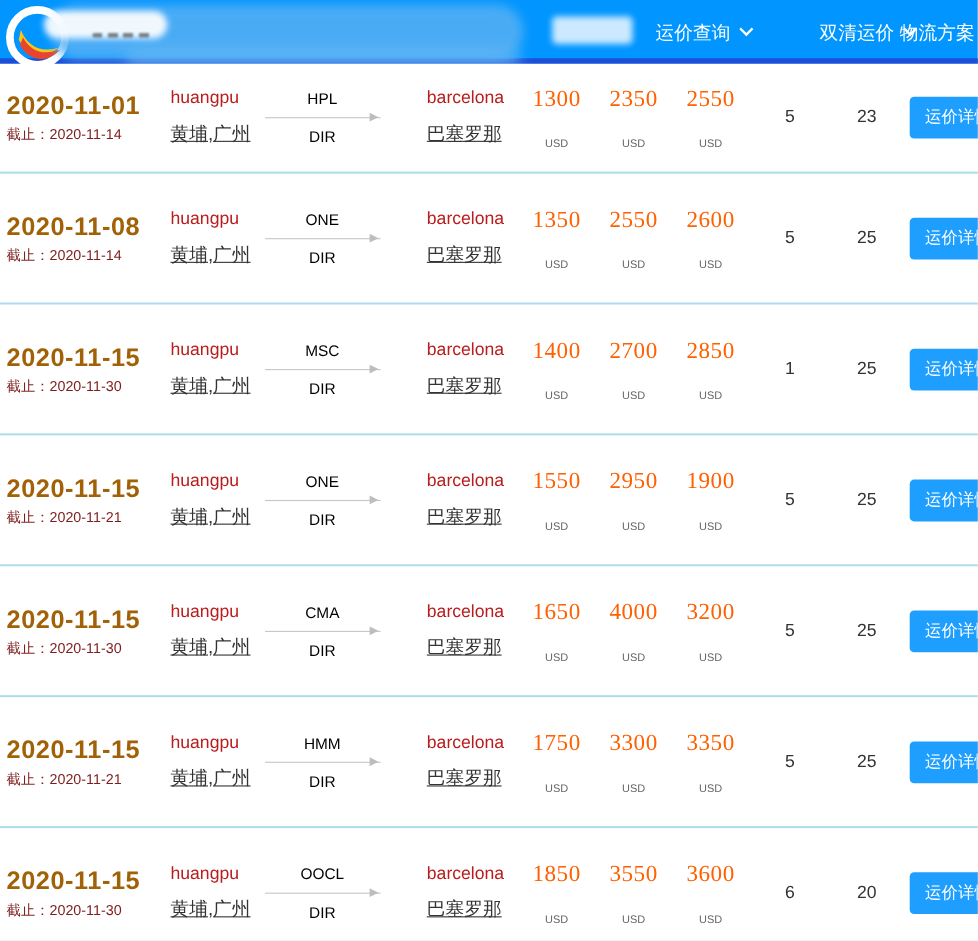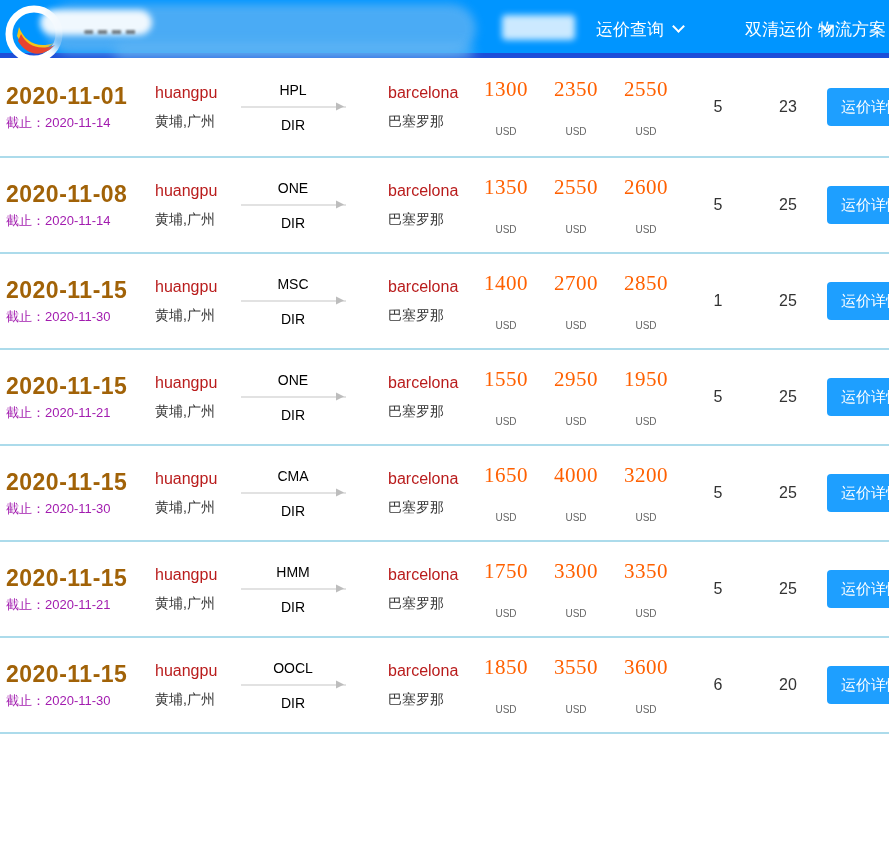--- a/index.html
+++ b/index.html
@@ -44,32 +44,32 @@
   }
   .nav-1 { left:596px; } .nav-2 { left:708px;margin-left:37px; } .nav-3 { left:818px; }
   .caret {
     display:inline-block; width:9px; height:9px; margin-left:10px; margin-top:-5px;
     border-right:2px solid #fff; border-bottom:2px solid #fff;
     transform:rotate(45deg);
   }
 
   
   .rate-list { position:relative; }
-  .row { position:relative; height:96px; border-bottom:2px solid #ACDBEB; background:#fff; }
+  .row { position:relative; height:119px; border-bottom:2px solid #ACDBEB; background:#fff; }
   .row:first-child { height:100px; }
   .cell { position:absolute; top:50%; transform:translateY(-50%); }
 
   .col-date { left:6px; width:150px; }
   .date { font-size:23px; font-weight:700; color:#a16207; letter-spacing:.5px; }
-  .deadline { font-size:13px; color:#a21caf; margin-top:4px; }
+  .deadline { font-size:13px; color:#7f1d1d; margin-top:4px; }
 
   .col-origin { left:155px; width:90px; }
   .col-dest   { left:378px; width:95px;margin-left:10px; }
   .place-en { font-size:16px; color:#b91c1c; }
-  .place-cn { font-size:14px; color:#333; margin-top:11px; }
+  .place-cn { font-size:17px; color:#333; margin-top:11px;text-decoration:underline; }
 
   .col-carrier { left:238px; width:110px; display:flex; flex-direction:column; align-items:center; }
   .carrier, .service { font-size:14px; color:#000000; }
   .arrow { position:relative; width:105px; height:1px; background:#c6c6c6; margin:9px 0; }
   .arrow::after {
     content:""; position:absolute; right:-2px; top:-4px;
     border:4.5px solid transparent; border-left:8px solid #bdbdbd;
   }
 
   .col-price { width:70px; text-align:center; }
@@ -245,21 +245,21 @@
     </div>
     <div class="cell col-price p1">
       <div class="price">1550</div>
       <div class="currency">USD</div>
     </div>
     <div class="cell col-price p2">
       <div class="price">2950</div>
       <div class="currency">USD</div>
     </div>
     <div class="cell col-price p3">
-      <div class="price">1950</div>
+      <div class="price">1900</div>
       <div class="currency">USD</div>
     </div>
     <div class="cell col-num n1">5</div>
     <div class="cell col-num n2">25</div>
     <button class="cell detail-btn">运价详情</button>
   </div>
       <div class="row">
     <div class="cell col-date">
       <div class="date">2020-11-15</div>
       <div class="deadline"><span>截止：</span><span>2020-11-30</span></div>

